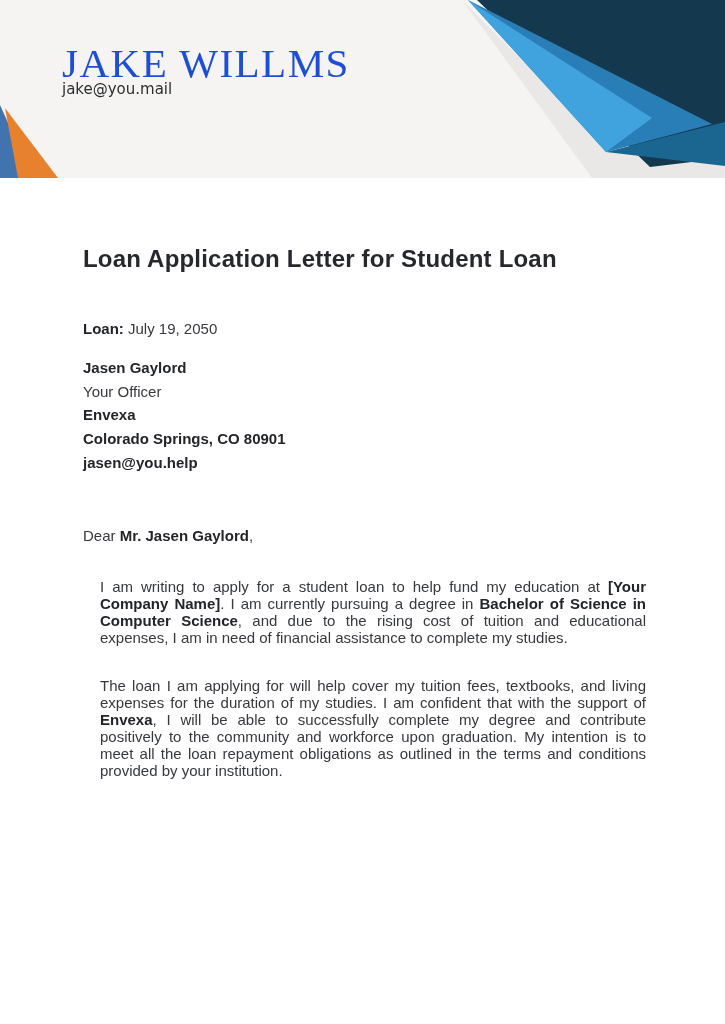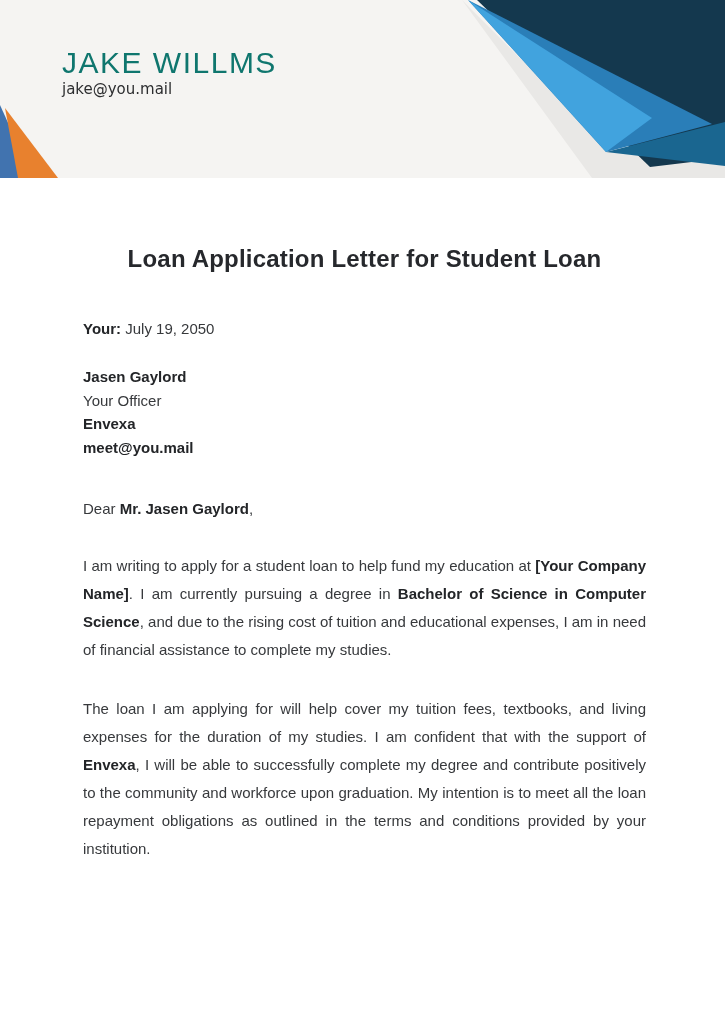--- a/index.html
+++ b/index.html
@@ -19,67 +19,66 @@
   }
   .deco{
     position:absolute;left:0;top:0;
     width:725px;height:178px;
     display:block;
   }
   .who{
     position:absolute;left:62px;top:46px;
   }
   .sender-name{
-    font-family:Liberation Sans, sans-serif;
-    font-size:30px;
+    font-family:Liberation Serif, serif;
+    font-size:41px;
     letter-spacing:1.5px;
-    color:#0f766e;
+    color:#1d4ed8;
     line-height:34px;
     white-space:nowrap;
   }
   .sender-email{
     font-family:"DejaVu Sans",sans-serif;
     font-size:15px;
     color:#2d2e30;
     margin-top:0;
   }
   
   .content{
     margin-left:83px;
     width:563px;
     color:#37393c;
     font-size:15px;
   }
   .title{
     margin:66px 0 0 0;
-    text-align:center;
     font-size:24px;
     line-height:30px;
     font-weight:700;
     color:#26282c;
     letter-spacing:0.2px;
   }
   .date-line{
     margin:43px 0 0 0;
     line-height:23px;
   }
   .date-line strong{color:#232528;}
   .recipient{
-    margin-top:25px;
+    margin-top:16px;
     line-height:23.7px;
   }
   .recipient .b{font-weight:700;color:#232528;}
   .salutation{
-    margin:37px 0 0 0;
+    margin:49px 0 0 0;
     line-height:23.7px;
   }
   .salutation strong{color:#232528;}
   .para{
-    margin:31px 0 0 0;
-    line-height:28px;
+    margin:31px 0 0 17px;
+    line-height:17px;
     text-align:justify;
   }
   .para span.bold{font-weight:700;color:#232528;}
 </style>
 </head>
 <body>
 
 <div class="page">
 
   <header class="letterhead">
@@ -96,27 +95,28 @@
     </svg>
     <div class="who">
       <div class="sender-name">JAKE WILLMS</div>
       <div class="sender-email">jake@you.mail</div>
     </div>
   </header>
 
   <main class="content">
     <h1 class="title">Loan Application Letter for Student Loan</h1>
 
-    <p class="date-line"><strong>Your:</strong> <span>July 19, 2050</span></p>
+    <p class="date-line"><strong>Loan:</strong> <span>July 19, 2050</span></p>
 
     <div class="recipient">
       <div class="b">Jasen Gaylord</div>
       <div>Your Officer</div>
       <div class="b">Envexa</div>
-      <div class="b">meet@you.mail</div>
+      <div class="b">Colorado Springs, CO 80901</div>
+      <div class="b">jasen@you.help</div>
     </div>
 
     <p class="salutation"><span>Dear </span><strong>Mr. Jasen Gaylord</strong><span>,</span></p>
 
     <p class="para"><span>I am writing to apply for a student loan to help fund my education at </span><span class="bold">[Your Company Name]</span><span>. I am currently pursuing a degree in </span><span class="bold">Bachelor of Science in Computer Science</span><span>, and due to the rising cost of tuition and educational expenses, I am in need of financial assistance to complete my studies.</span></p>
     <p class="para"><span>The loan I am applying for will help cover my tuition fees, textbooks, and living expenses for the duration of my studies. I am confident that with the support of </span><span class="bold">Envexa</span><span>, I will be able to successfully complete my degree and contribute positively to the community and workforce upon graduation. My intention is to meet all the loan repayment obligations as outlined in the terms and conditions provided by your institution.</span></p>
   </main>
 
 </div>
 

